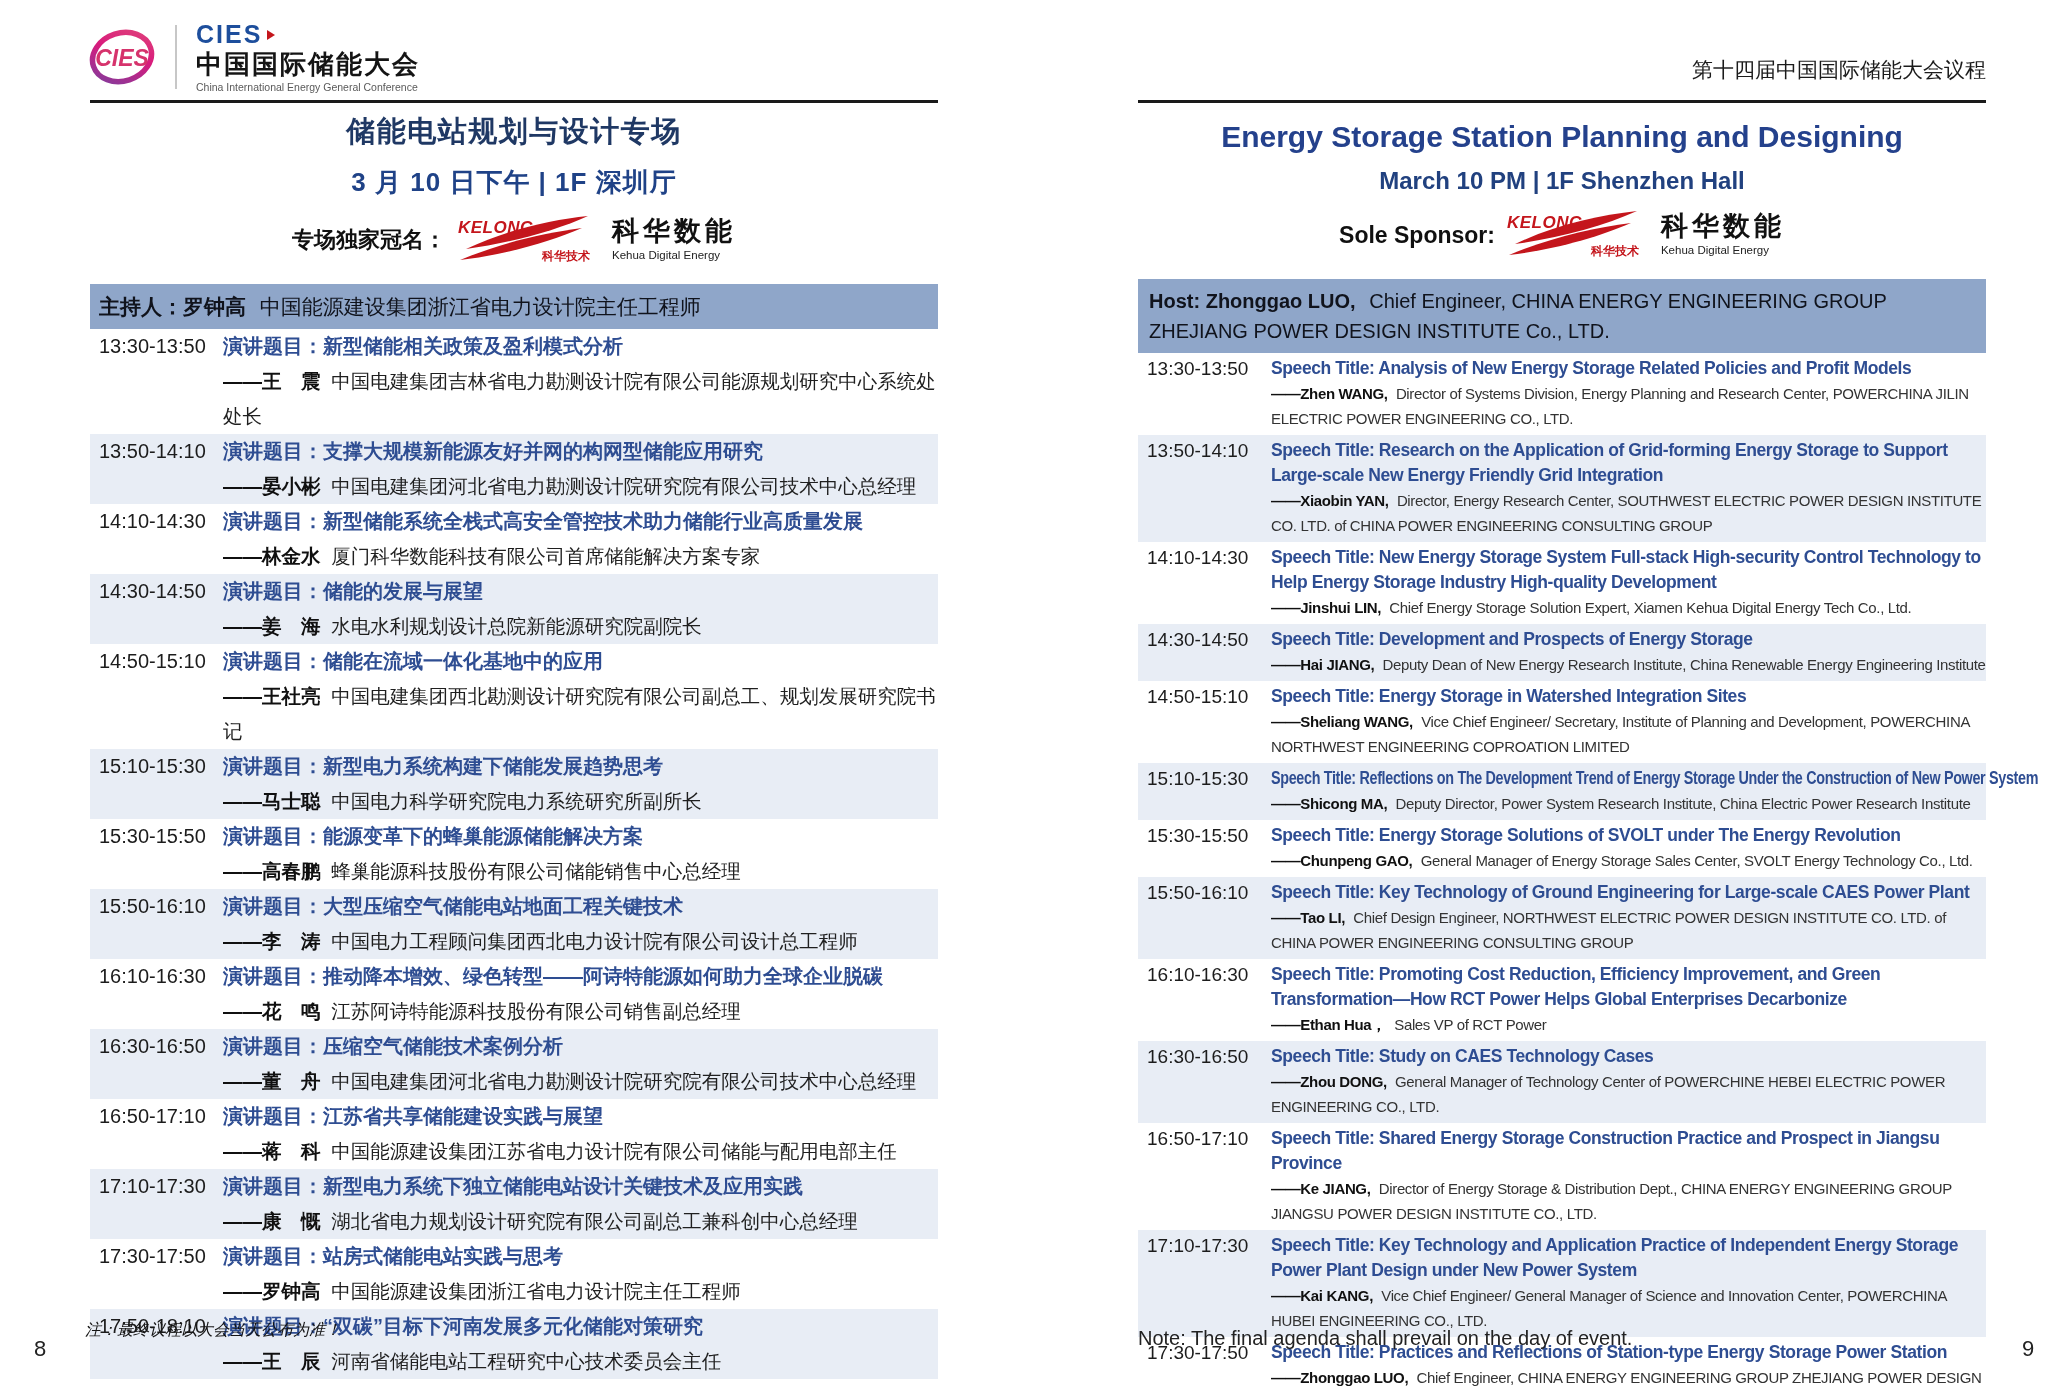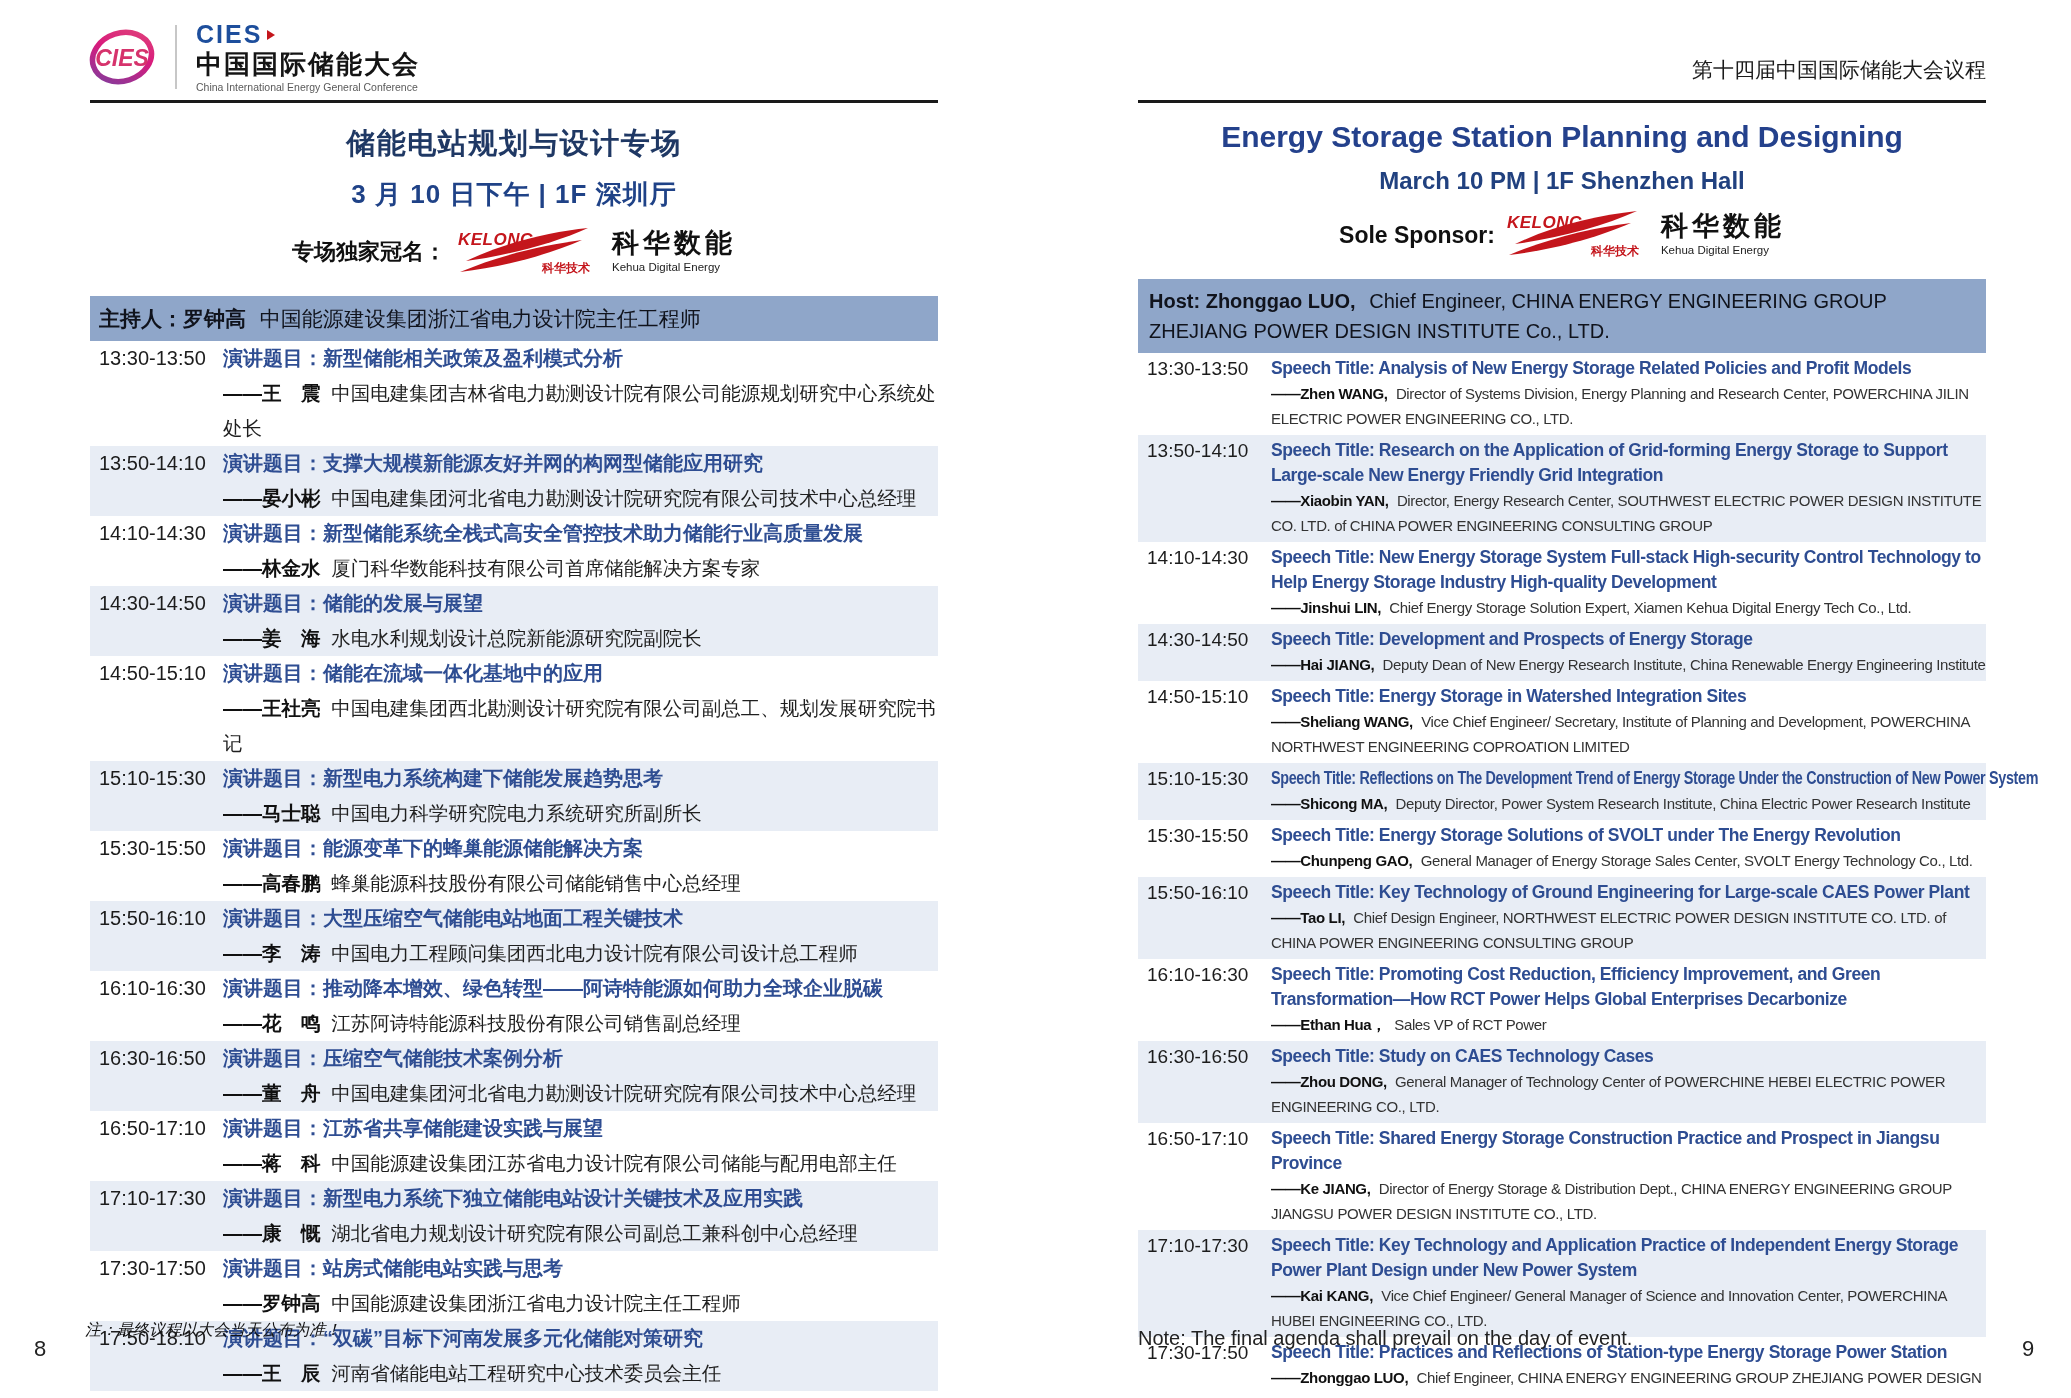--- a/index.html
+++ b/index.html
@@ -18,21 +18,21 @@
   .header-rule { position:absolute; top:100px; height:3px; background:#1a1a1a; }
   .left-rule  { left:90px;  width:848px; }
   .right-rule { left:1138px; width:848px; }
 
   
   .page { position:absolute; top:112px; width:848px; }
   .page-left  { left:90px; }
   .page-right { left:1138px; }
 
   .page-title { text-align:center; font-weight:bold; margin:0; }
-  .page-left  .page-title { margin-top:12px; font-size:29px; color:#1f3864; letter-spacing:1.5px; }
+  .page-left  .page-title { font-size:29px; color:#1f3864; letter-spacing:1.5px; }
   .page-right .page-title { margin-top:8px;  font-size:30px; color:#24418c; }
   .page-subtitle { text-align:center; font-weight:bold; margin:13px 0 0; }
   .page-left  .page-subtitle { font-size:26px; color:#1f4287; letter-spacing:1px; }
   .page-right .page-subtitle { font-size:24px; color:#21417f; }
 
   .sponsor-line { display:flex; justify-content:center; align-items:center; gap:12px; margin-top:13px; height:54px; }
   .sponsor-label { font-size:22px; font-weight:bold; color:#101010; }
   .page-right .sponsor-label { font-size:23px; }
 
   

